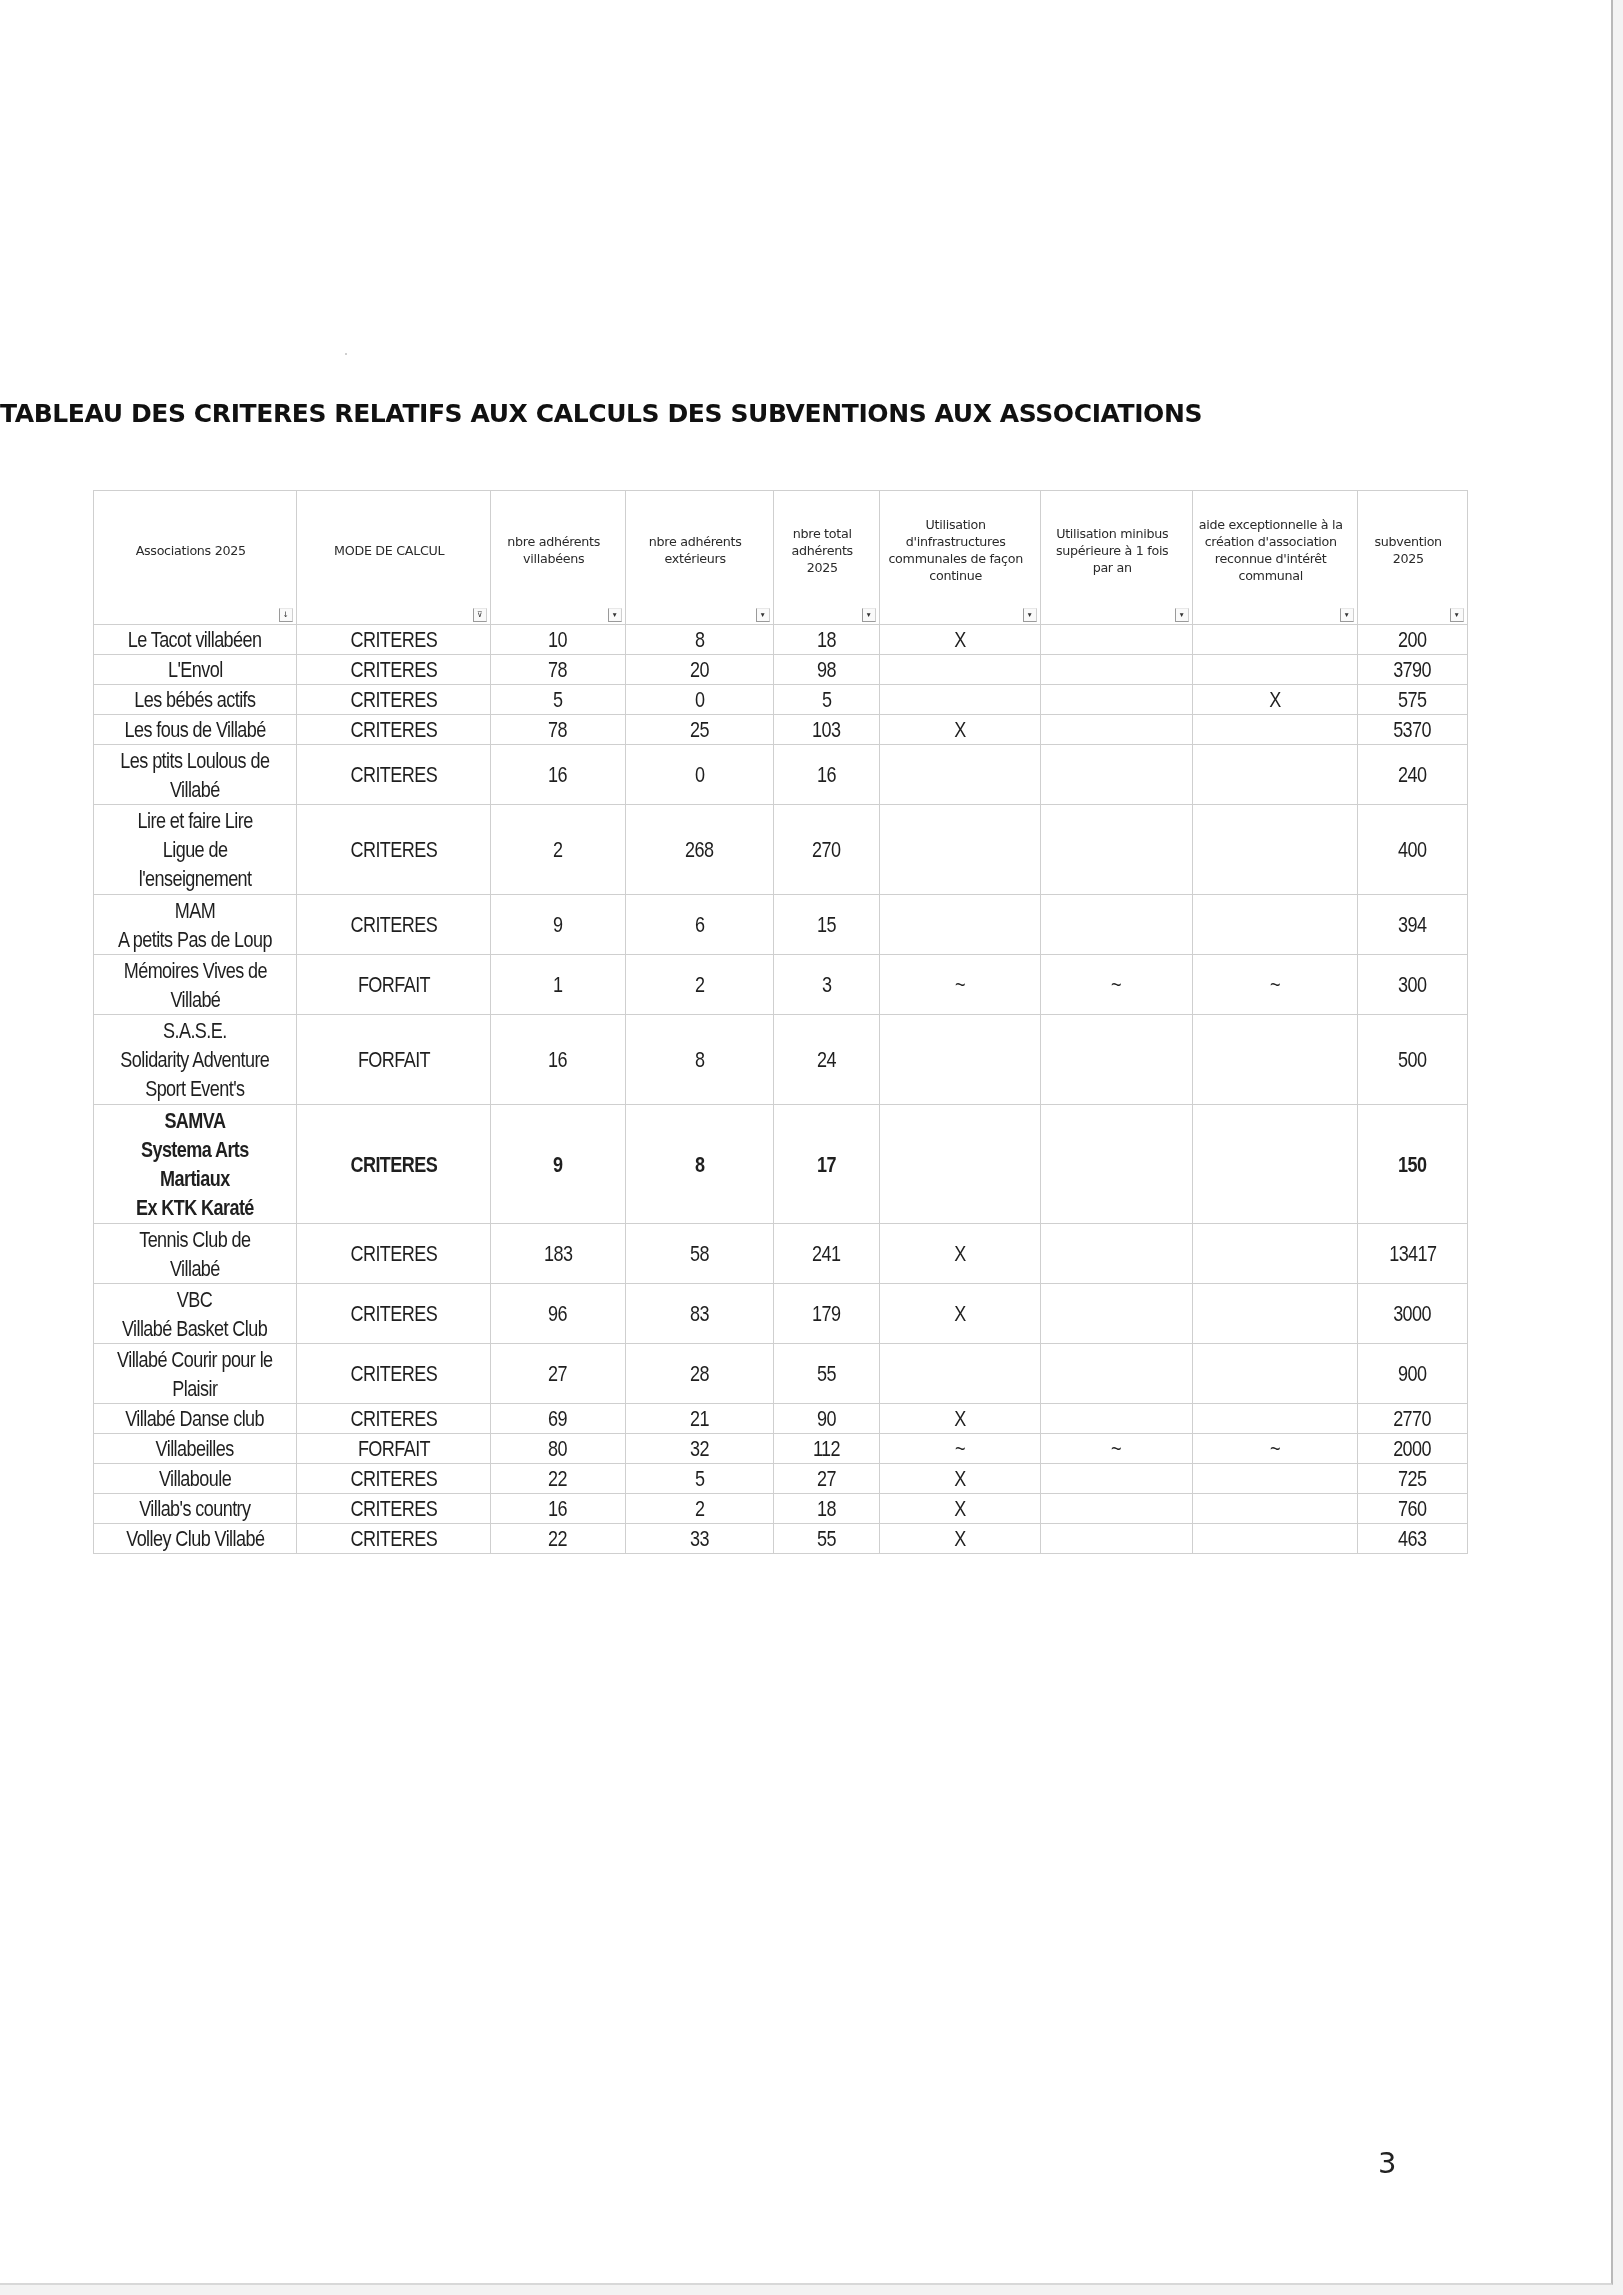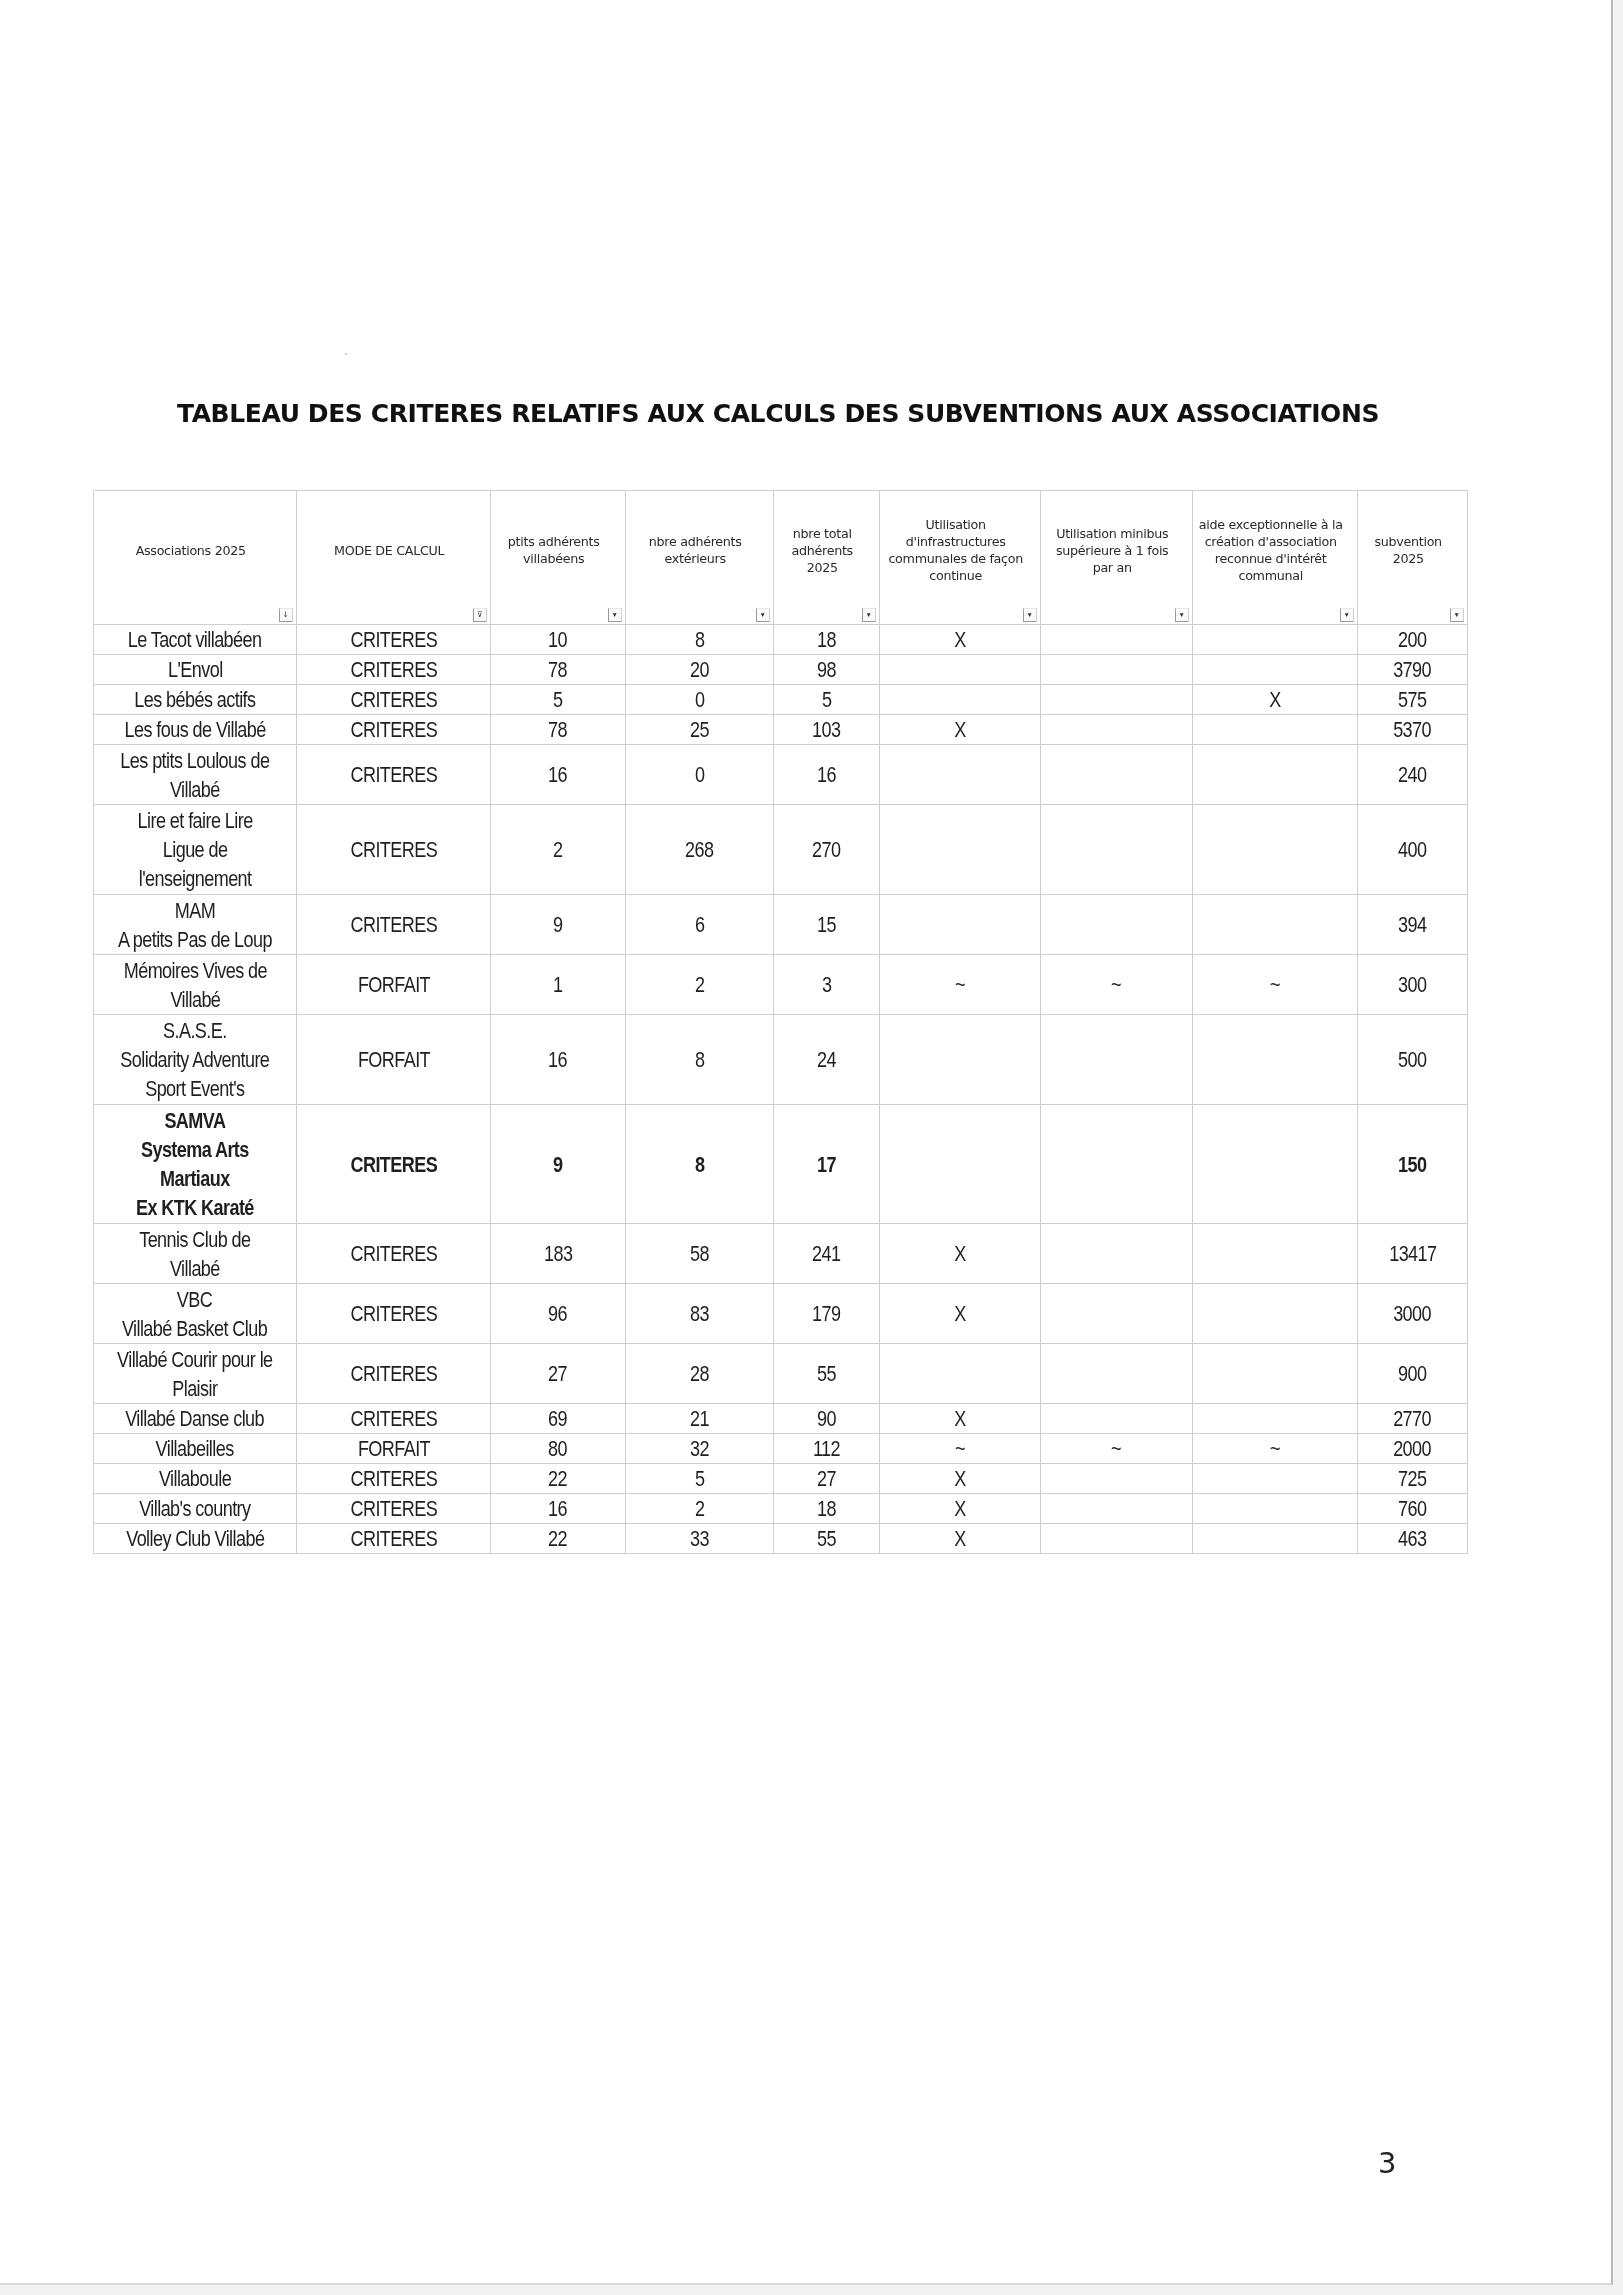--- a/index.html
+++ b/index.html
@@ -13,21 +13,20 @@
   }
   .page {
     position: absolute; left: 0; top: 0;
     width: 1611px; height: 2283px;
     background: #ffffff;
     border-right: 2.5px solid #b9b9b9;
     border-bottom: 2.5px solid #d8d8d8;
   }
   .title {
     position: absolute; left: 0; width: 1556px; top: 399px;
-    text-align: center;
     font-family: "DejaVu Sans", sans-serif;
     font-weight: bold;
     font-size: 25px;
     letter-spacing: -0.4px;
     color: #111;
   }
   table.criteria {
     position: absolute;
     left: 93px; top: 490px;
     width: 1374px;
@@ -105,21 +104,21 @@
         <col style="width:106px">
         <col style="width:161px">
       <col style="width:152px">
         <col style="width:165px">
         <col style="width:110px">
     </colgroup>
     <thead>
       <tr id="header-row">
           <th><span>Associations 2025</span><span class="filter-btn">↓</span></th>
           <th><span>MODE DE CALCUL</span><span class="filter-btn">⊽</span></th>
-          <th><span>ptits adhérents villabéens</span><span class="filter-btn">▾</span></th>
+          <th><span>nbre adhérents villabéens</span><span class="filter-btn">▾</span></th>
           <th><span>nbre adhérents extérieurs</span><span class="filter-btn">▾</span></th>
           <th><span>nbre total adhérents 2025</span><span class="filter-btn">▾</span></th>
           <th><span>Utilisation d'infrastructures communales de façon continue</span><span class="filter-btn">▾</span></th>
           <th><span>Utilisation minibus supérieure à 1 fois par an</span><span class="filter-btn">▾</span></th>
           <th><span>aide exceptionnelle à la création d'association reconnue d'intérêt communal</span><span class="filter-btn">▾</span></th>
           <th><span>subvention 2025</span><span class="filter-btn">▾</span></th>
         </tr>
     </thead>
     <tbody id="table-body">
         <tr class="r1">

